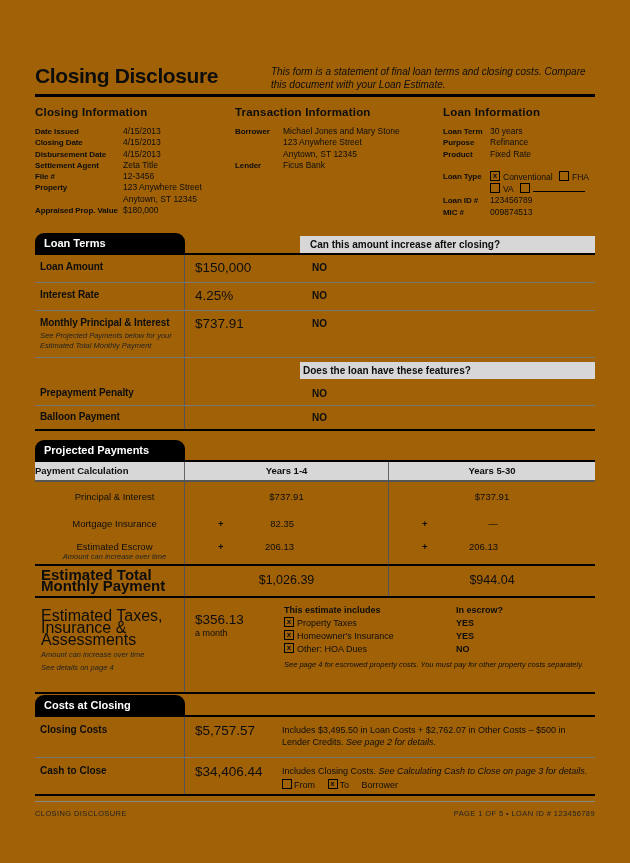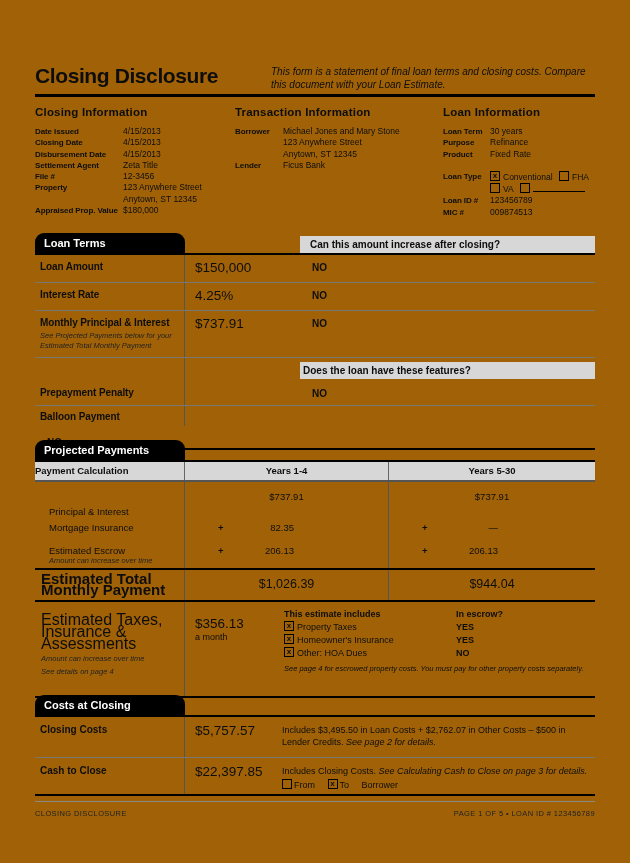--- a/index.html
+++ b/index.html
@@ -49,21 +49,21 @@
         font-weight:bold; font-size:10px; line-height:17px; padding-left:3px; box-sizing:border-box; }
   .lastrow { border-bottom:2.5px solid #000; }
 
   
   .pphead { display:flex; background:#d7d7d7; border-top:2.5px solid #000; border-bottom:2px solid #555;
             height:18px; font-weight:bold; font-size:9.5px; line-height:18px; }
   .pph1 { width:150px; flex:none; border-right:1px solid #666; box-sizing:border-box; }
   .pph2 { width:204px; flex:none; text-align:center; border-right:1px solid #666; box-sizing:border-box; }
   .pph3 { flex:1; text-align:center; }
   .pprow { display:flex; font-size:9.5px; }
-  .ppc1 { width:150px; flex:none; border-right:1px solid #555; box-sizing:border-box; padding:24px 4px 0 6px; }
+  .ppc1 { width:150px; flex:none; border-right:1px solid #555; box-sizing:border-box; padding:9px 4px 0 6px;text-align:center; }
   .ppc2 { width:204px; flex:none; border-right:1px solid #555; box-sizing:border-box; }
   .ppc3 { flex:1; }
   .center { text-align:center; }
   .opline { display:flex; padding-left:33px; }
   .op { width:14px; font-weight:bold; }
   .opv { width:62px; text-align:right; }
   .pptotal { display:flex; border-top:2.5px solid #000; border-bottom:2.5px solid #000; height:30px; }
   .pptl { width:150px; flex:none; border-right:1px solid #555; box-sizing:border-box; padding:3px 0 0 6px;
           font-weight:bold; font-size:15px; line-height:11px; }
   .pptv { width:204px; flex:none; text-align:center; font-size:12.5px; padding-top:7px;
@@ -232,21 +232,21 @@
         <div class="lcell" style="padding:0;"></div>
         <div class="fq">Does the loan have these features?</div>
       </div>
       <div class="trow" style="min-height:23px;">
         <div class="lcell" style="padding-top:5px;">
             <div class="rlab">Prepayment Penalty</div>
           </div>
         <div class="vcell"></div>
         <div class="acell" style="padding-top:6px;">NO</div>
       </div>
-      <div class="trow lastrow" style="min-height:23px;flex-direction:column;">
+      <div class="trow lastrow" style="min-height:23px;">
         <div class="lcell" style="padding-top:5px;">
             <div class="rlab">Balloon Payment</div>
           </div>
         <div class="vcell"></div>
         <div class="acell" style="padding-top:6px;">NO</div>
       </div>
     </div>
   </div>
 
   <div class="abs" style="left:35px; top:440px; width:560px;">
@@ -343,21 +343,21 @@
     <div class="tbody">
       <div class="ccrow">
         <div class="ccc1">Closing Costs</div>
         <div class="ccc2">$5,757.57</div>
         <div class="ccc3">
           <span>Includes $3,495.50  in Loan Costs + $2,762.07 in Other Costs – $500 in Lender Credits. </span><span class="ital">See page 2 for details.</span>
         </div>
       </div>
       <div class="ccrow2">
         <div class="ccc1">Cash to Close</div>
-        <div class="ccc2">$22,397.85</div>
+        <div class="ccc2">$34,406.44</div>
         <div class="ccc3">
           <div>
             <span>Includes Closing Costs. </span><span class="ital">See Calculating Cash to Close on page 3 for details.</span>
           </div>
           <div class="checkline">
             <span class="cb"></span><span class="cl-lab">From</span>
             <span class="cb">x</span><span class="cl-lab">To</span>
             <span>Borrower</span>
           </div>
         </div>

